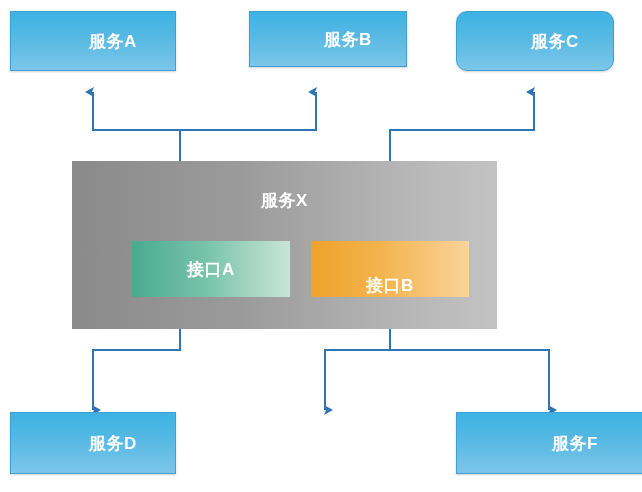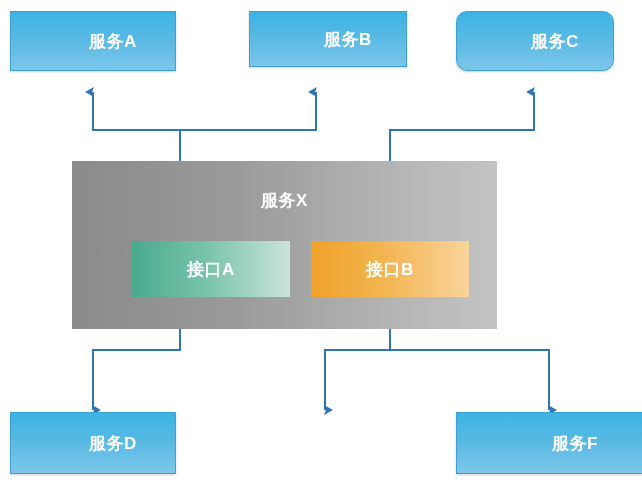--- a/index.html
+++ b/index.html
@@ -66,20 +66,21 @@
     font-size: 17px;
     color: #ffffff;
     letter-spacing: 0.5px;
   }
   .iface-a {
     background: linear-gradient(to right, #4aab8e 0%, #76c2a9 45%, #c9e4d8 100%);
     margin-left: 32px;
   }
   .iface-b {
     background: linear-gradient(to right, #f0a22a 0%, #f3b44f 45%, #f9d49c 100%);
+    align-items: flex-end;
   }
 </style>
 </head>
 <body>
 
 <div id="canvas">
 
   <svg class="wires" viewBox="0 0 642 492">
     <defs>
       <marker id="arrowup" markerWidth="10" markerHeight="10" refX="5" refY="8" orient="auto" markerUnits="userSpaceOnUse">

